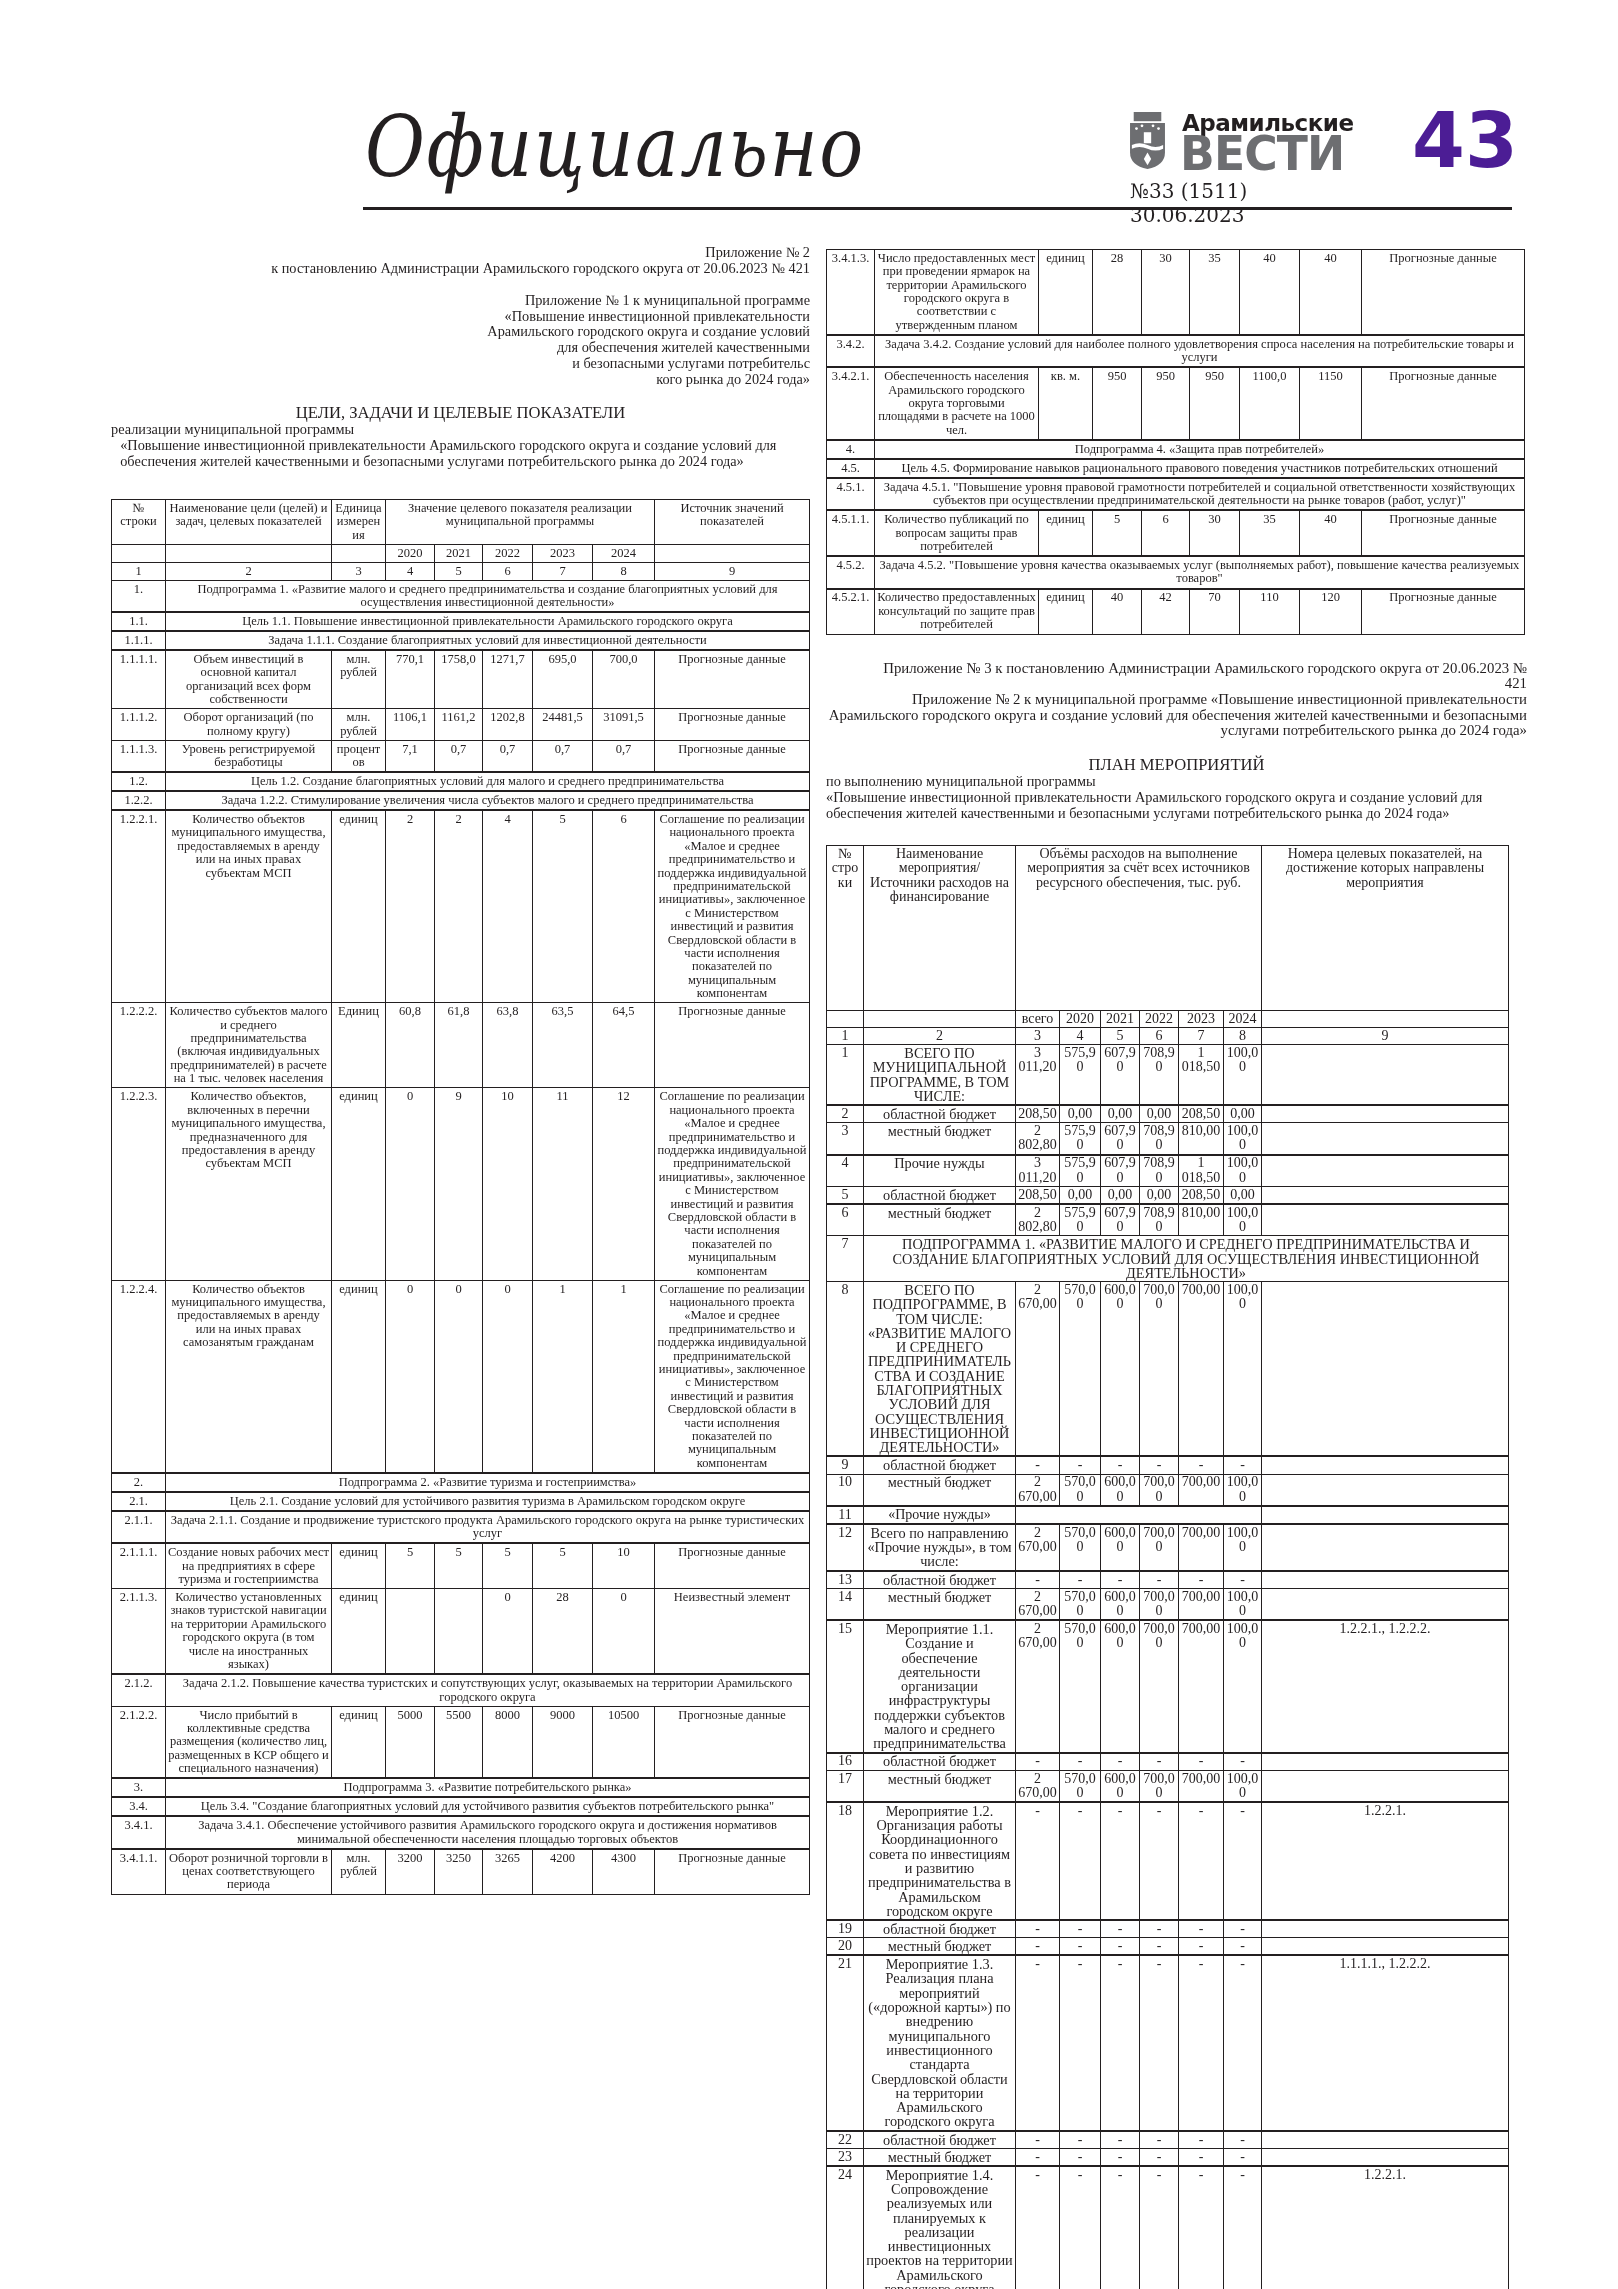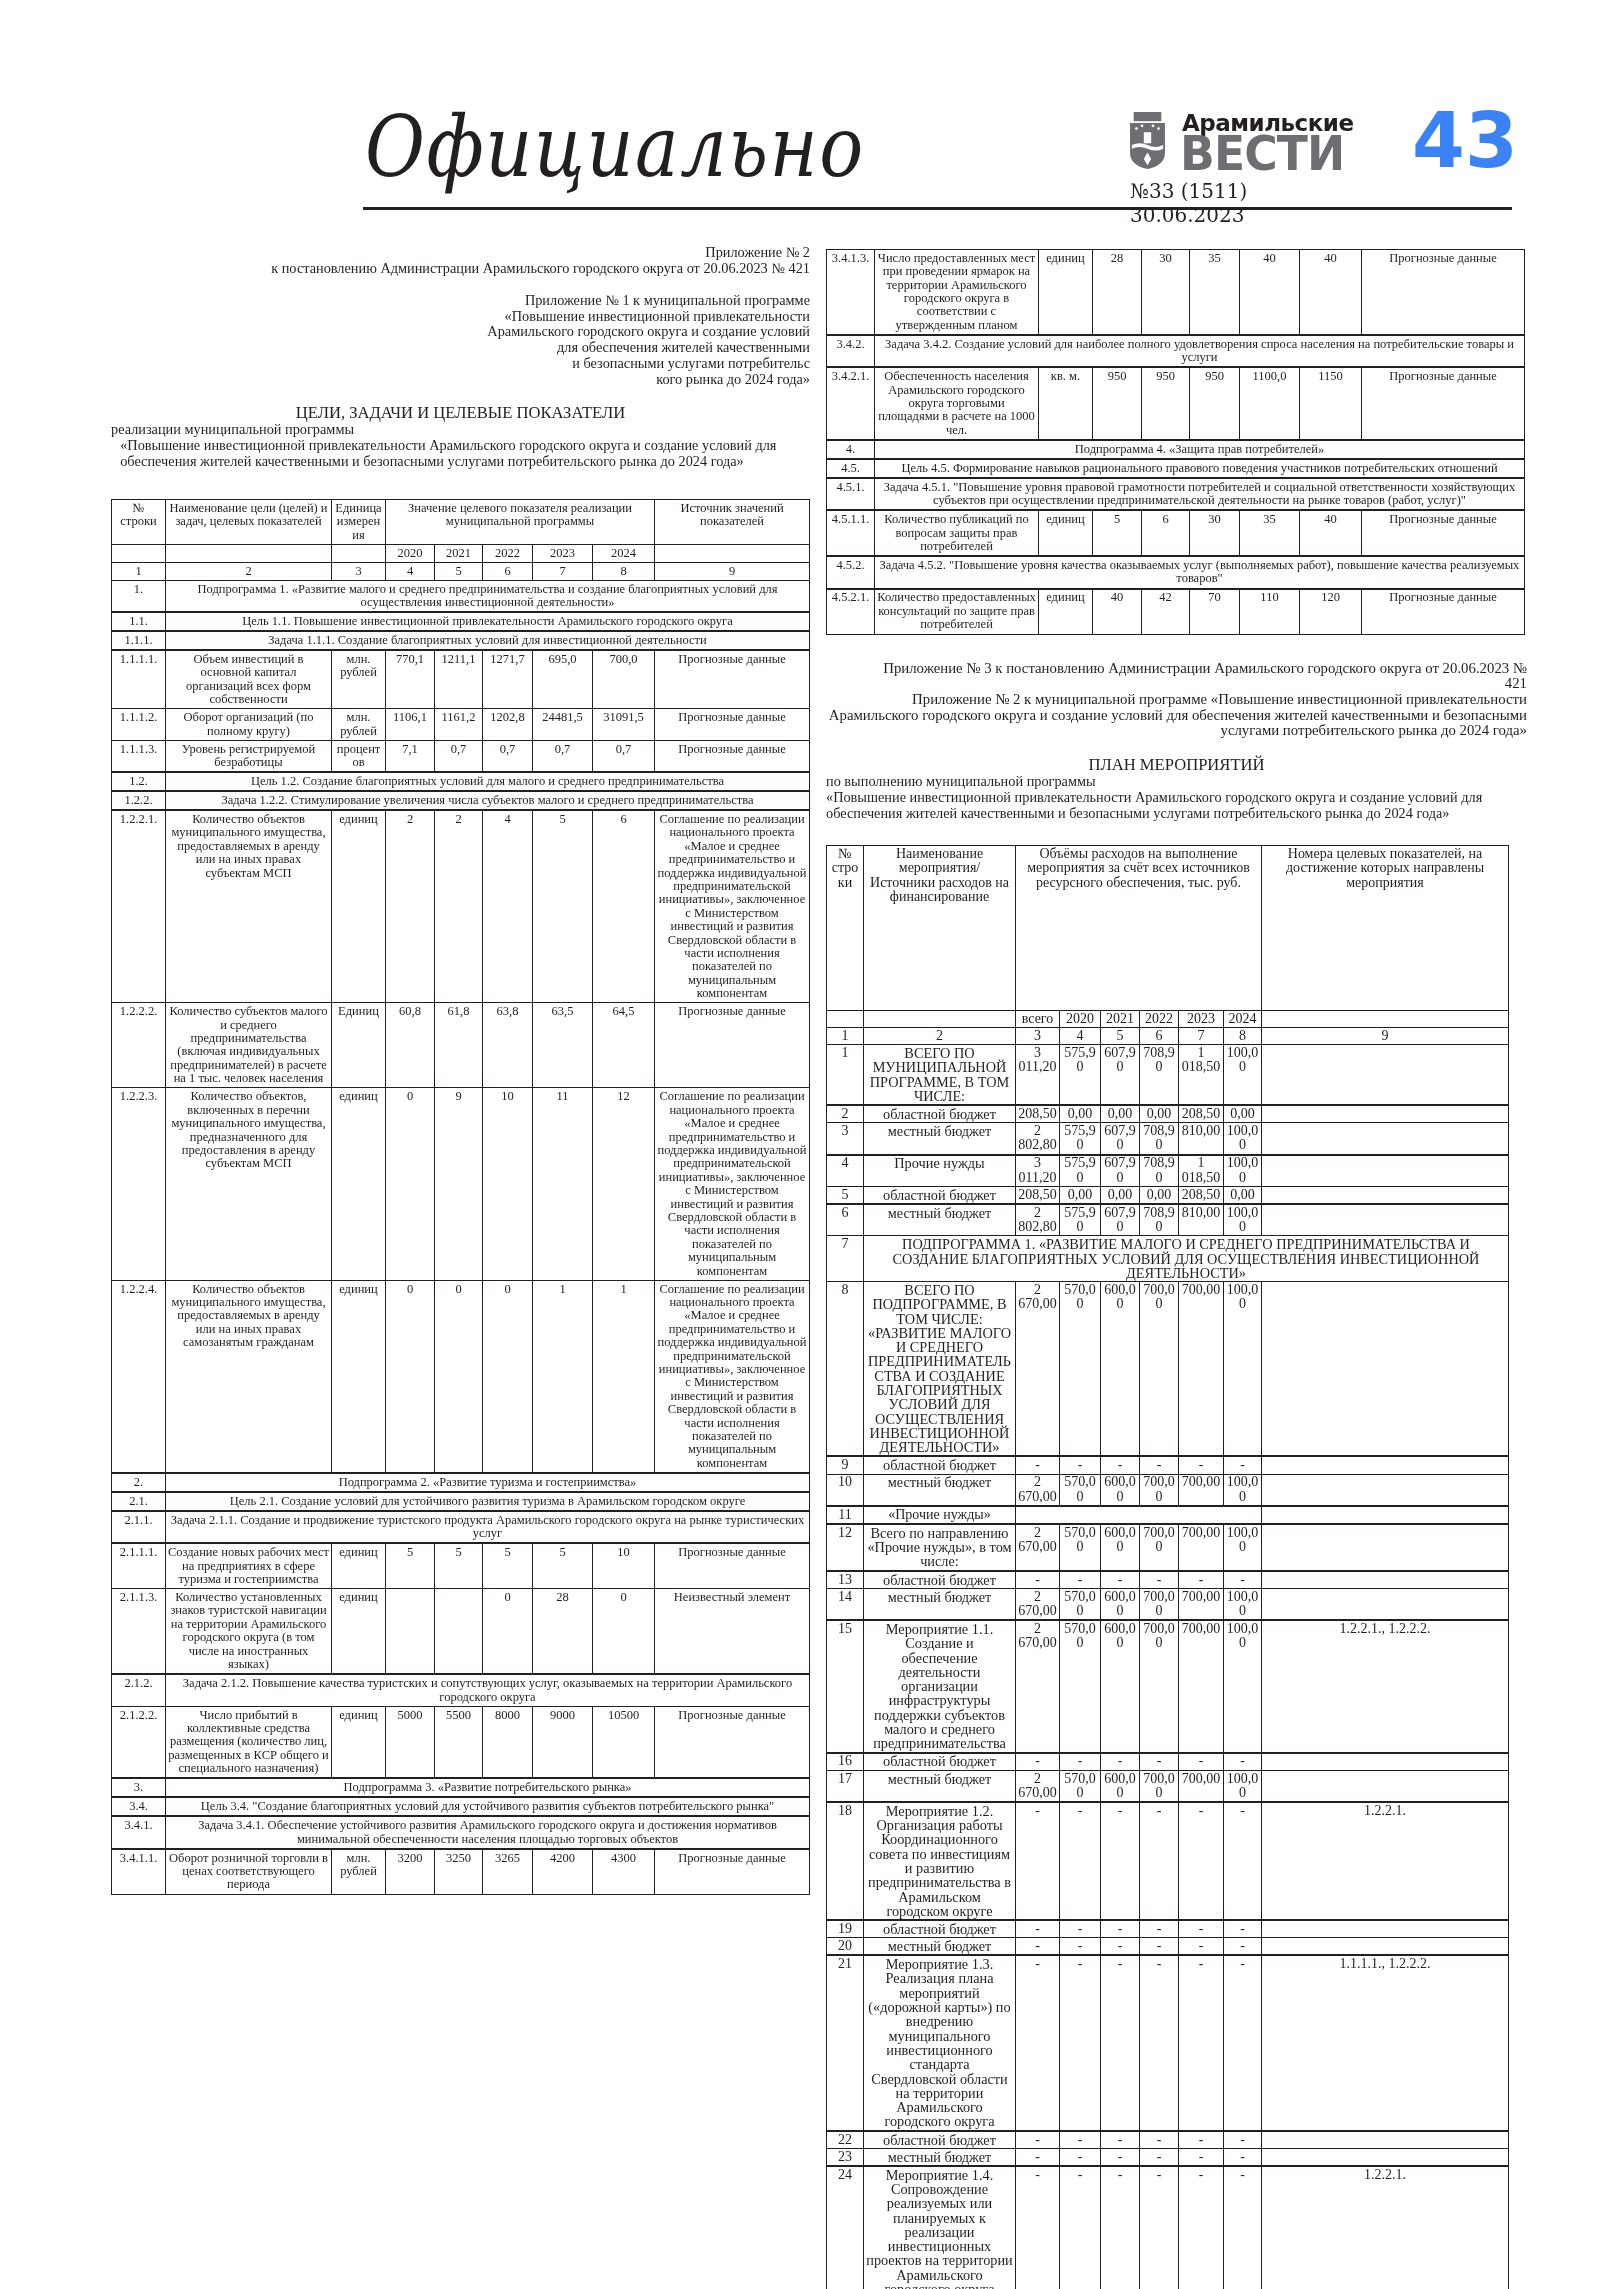--- a/index.html
+++ b/index.html
@@ -10,21 +10,21 @@
     font-style: italic; font-size: 85px; letter-spacing: 1.8px; color: #231f20; transform: scaleX(0.86); transform-origin: left top; }
   .masthead-rule { position: absolute; left: 363px; top: 207px; width: 1149px; height: 2.8px; background: #231f20; }
   .logo-block { position: absolute; left: 1128px; top: 103px; width: 240px; height: 102px; }
   .crest { position: absolute; left: 0; top: 9.2px; width: 39px; height: 57px; }
   .logo-small { position: absolute; left: 54px; top: 7.4px; font-family: "DejaVu Sans", sans-serif; font-weight: bold;
     font-size: 23px; color: #231f20; letter-spacing: -0.5px; }
   .logo-big { position: absolute; left: 52px; top: 26px; font-family: "DejaVu Sans", sans-serif; font-weight: bold;
     font-size: 48px; color: #6d6e71; letter-spacing: -0.9px; transform: scaleX(0.95); transform-origin: left top; line-height: 1; }
   .issue { position: absolute; left: 1130px; top: 179px; font-family: "DejaVu Serif", serif; font-size: 20px; color: #231f20; }
   .page-num { position: absolute; left: 1412px; top: 103px; font-family: "DejaVu Sans", sans-serif; font-weight: bold;
-    font-size: 76px; color: #3b82f6; line-height: 1; }
+    font-size: 76px; color: #4c1d95; line-height: 1; }
 
   .col-left { position: absolute; left: 111px; top: 245px; width: 699px; }
   .col-right { position: absolute; left: 826px; top: 249px; width: 701px; }
 
   .r-text { text-align: right; font-size: 14.3px; line-height: 15.7px; }
   .c-text { font-size: 14.3px; line-height: 15.7px; }
   .c-title { text-align: center; font-size: 16.6px; line-height: 18.5px; }
   .spacer-s { height: 16.6px; }
   .spacer-m { height: 29.5px; }
 
@@ -138,21 +138,21 @@
         </tr>
         <tr class="thick-top">
           <td>1.1.1.</td>
           <td colspan="8">Задача 1.1.1. Создание благоприятных условий для инвестиционной деятельности</td>
         </tr>
         <tr class="thick-top">
           <td>1.1.1.1.</td>
           <td>Объем инвестиций в основной капитал организаций всех форм собственности</td>
           <td>млн. рублей</td>
           <td>770,1</td>
-          <td>1211,1</td>
+          <td>1758,0</td>
           <td>1271,7</td>
           <td>695,0</td>
           <td>700,0</td>
           <td>Прогнозные данные</td>
         </tr>
         <tr>
           <td>1.1.1.2.</td>
           <td>Оборот организаций (по полному кругу)</td>
           <td>млн. рублей</td>
           <td>1106,1</td>

